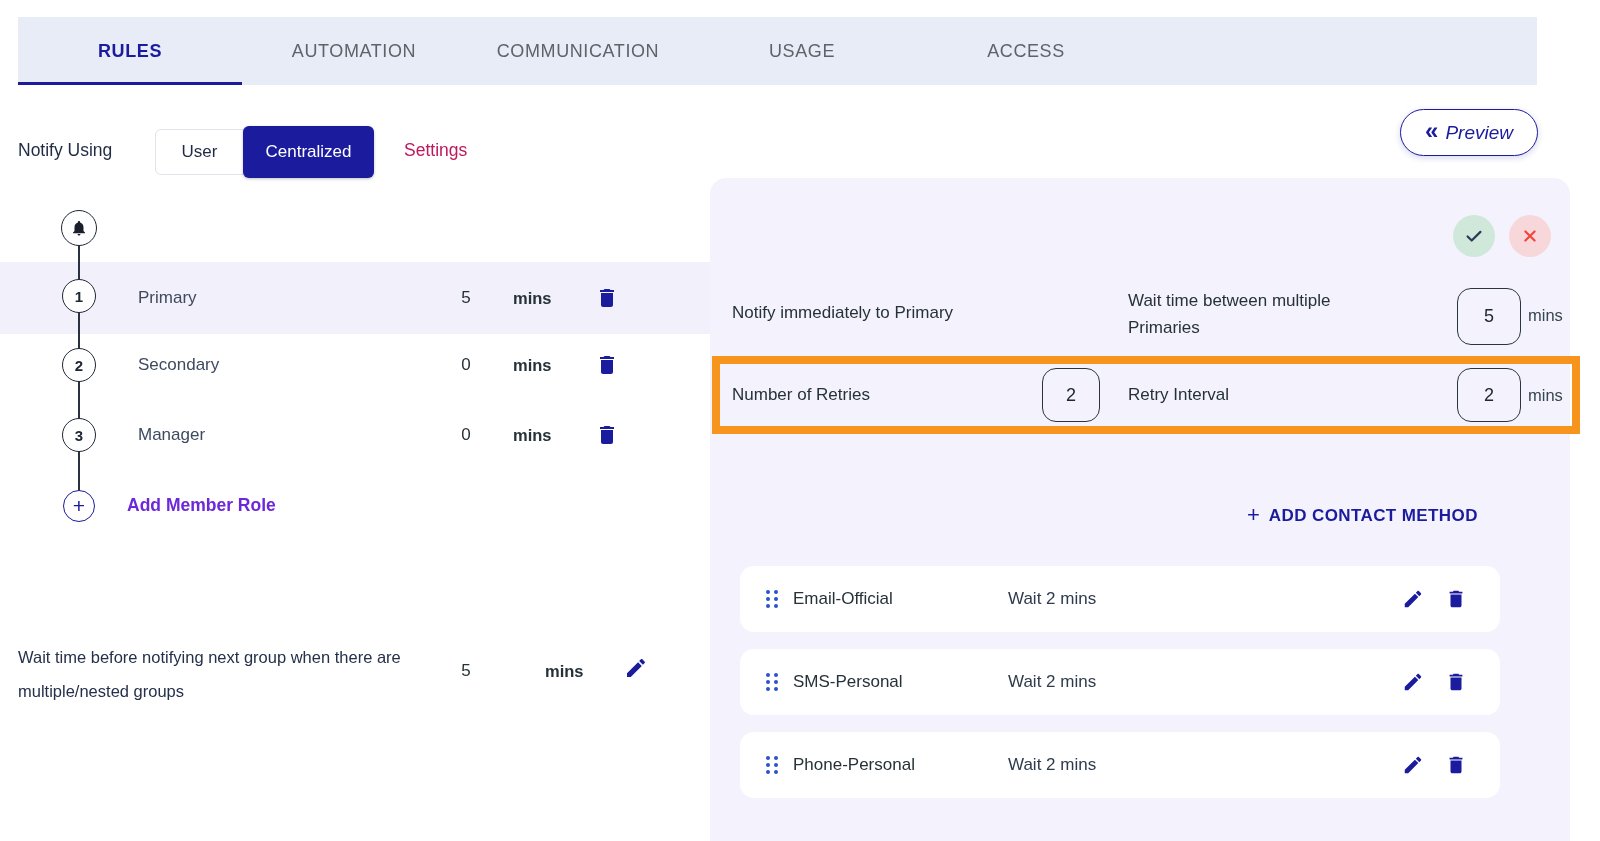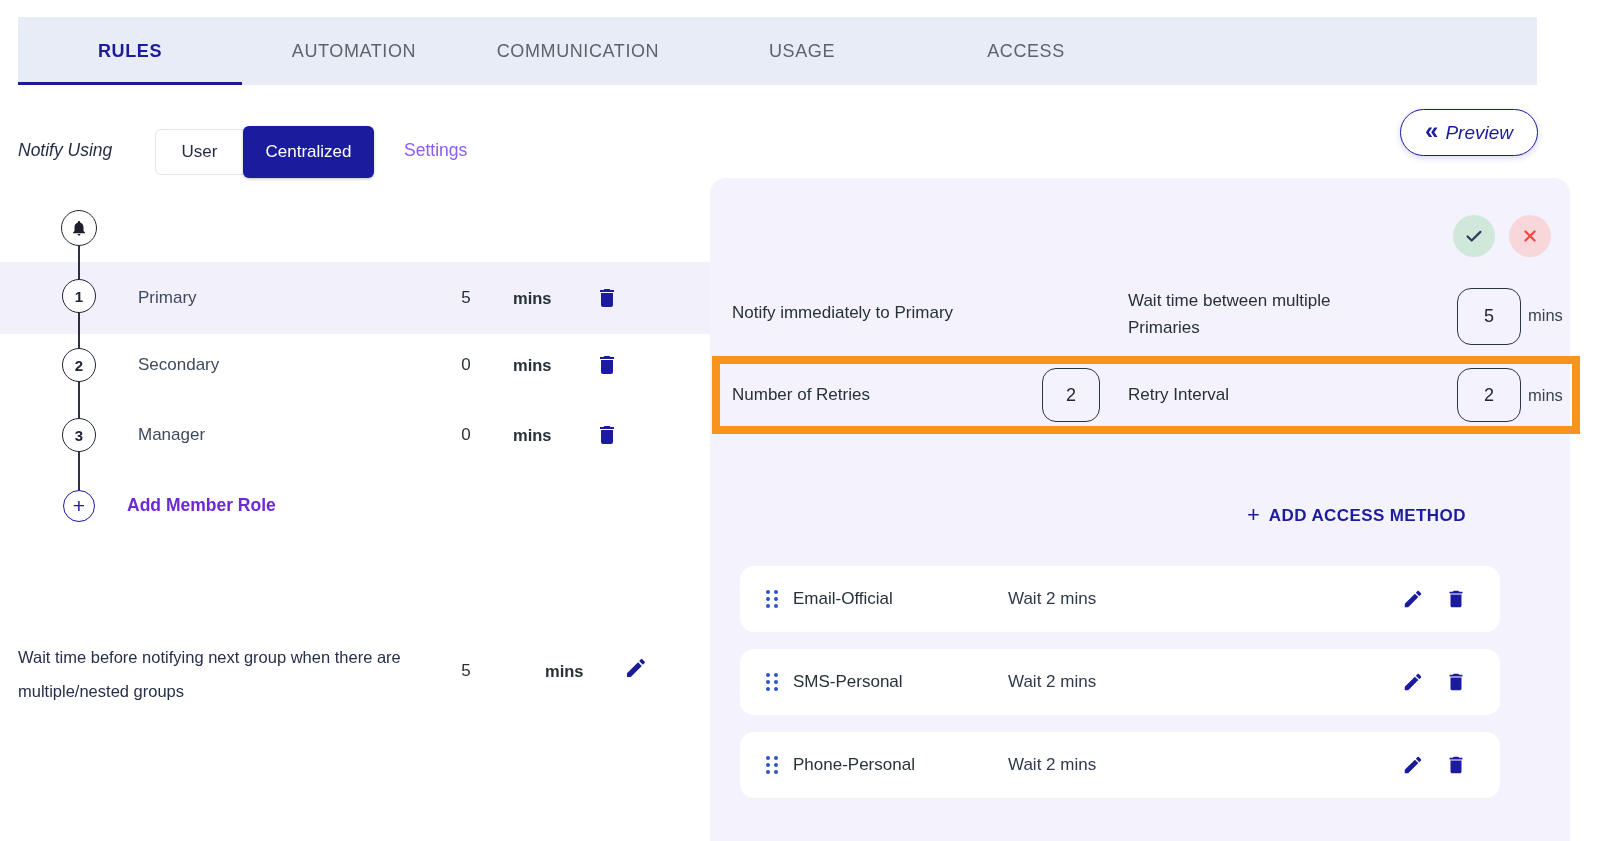--- a/index.html
+++ b/index.html
@@ -11,29 +11,29 @@
   .tabbar{ position:absolute; left:18px; top:17px; width:1519px; height:68px;
            background:#e8ecf7; display:flex; }
   .tab{ position:relative; width:224px; display:flex; align-items:center; justify-content:center;
         font-size:18px; font-weight:500; letter-spacing:.6px; color:#5f6368; cursor:pointer; }
   .tab.active{ color:#1b1b9e; font-weight:700; }
   .tab .underline{ position:absolute; left:0; bottom:0; width:100%; height:3px;
                    background:#1b1b9e; display:none; }
   .tab.active .underline{ display:block; }
 
   
-  .notify-label{ position:absolute; left:18px; top:140px; font-size:17.5px; color:#1f2a44;font-style:italic; }
+  .notify-label{ position:absolute; left:18px; top:140px; font-size:17.5px; color:#1f2a44; }
   .toggle{ position:absolute; left:155px; top:126px; height:52px; display:flex; align-items:center; }
   .toggle .seg-user{ width:89px; height:46px; background:#fff; border:1px solid #dfe3ea;
         border-radius:6px 0 0 6px; display:flex; align-items:center; justify-content:center;
         font-size:17px; color:#1f2a44; cursor:pointer; }
   .toggle .seg-central{ width:131px; height:52px; background:#1b1b9e; color:#fff; margin-left:-1px;
         border-radius:6px; display:flex; align-items:center; justify-content:center;
         font-size:17px; font-weight:500; cursor:pointer; box-shadow:0 1px 3px rgba(0,0,0,.25);text-align:right; }
-  .settings-label{ position:absolute; left:404px; top:140px; font-size:17.5px; color:#8b5cf6; }
+  .settings-label{ position:absolute; left:404px; top:140px; font-size:17.5px; color:#be185d; }
   .preview-btn{ position:absolute; left:1400px; top:109px; width:138px; height:47px;
         border:1.5px solid #1b1b9e; border-radius:26px; background:#fff; cursor:pointer;
         display:flex; align-items:center; justify-content:center; gap:7px; color:#1b1b9e;
         box-shadow:0 2px 6px rgba(27,27,158,.18); }
   .preview-btn .chev{ font-size:24px; font-weight:700; line-height:1; margin-top:-3px; }
   .preview-btn .lbl{ font-size:19px;font-style:italic; }
 
   
   .row-highlight{ position:absolute; left:0; top:262px; width:710px; height:72px; background:#f1f0fb; }
   .step-line{ position:absolute; left:78px; top:240px; width:2px; height:266px; background:#2a3242; z-index:1; }
@@ -212,21 +212,21 @@
         </svg>
     </div>
 
     <div class="lbl-notify-primary">Notify immediately to Primary</div>
     <div class="lbl-wait-between">Wait time between multiple Primaries</div>
     <div class="numbox input-5">5</div>
     <div class="mins-txt mins-1">mins</div>
 
     <div class="add-contact" style="left:537px;top:328px">
       <span class="plus">+</span>
-      <span class="lbl">ADD ACCESS METHOD</span>
+      <span class="lbl">ADD CONTACT METHOD</span>
     </div>
 
     <div class="card" style="left:30px;top:388px">
       <span class="v-mid drag">
           <i></i>
           <i></i>
           <i></i>
           <i></i>
           <i></i>
           <i></i>

